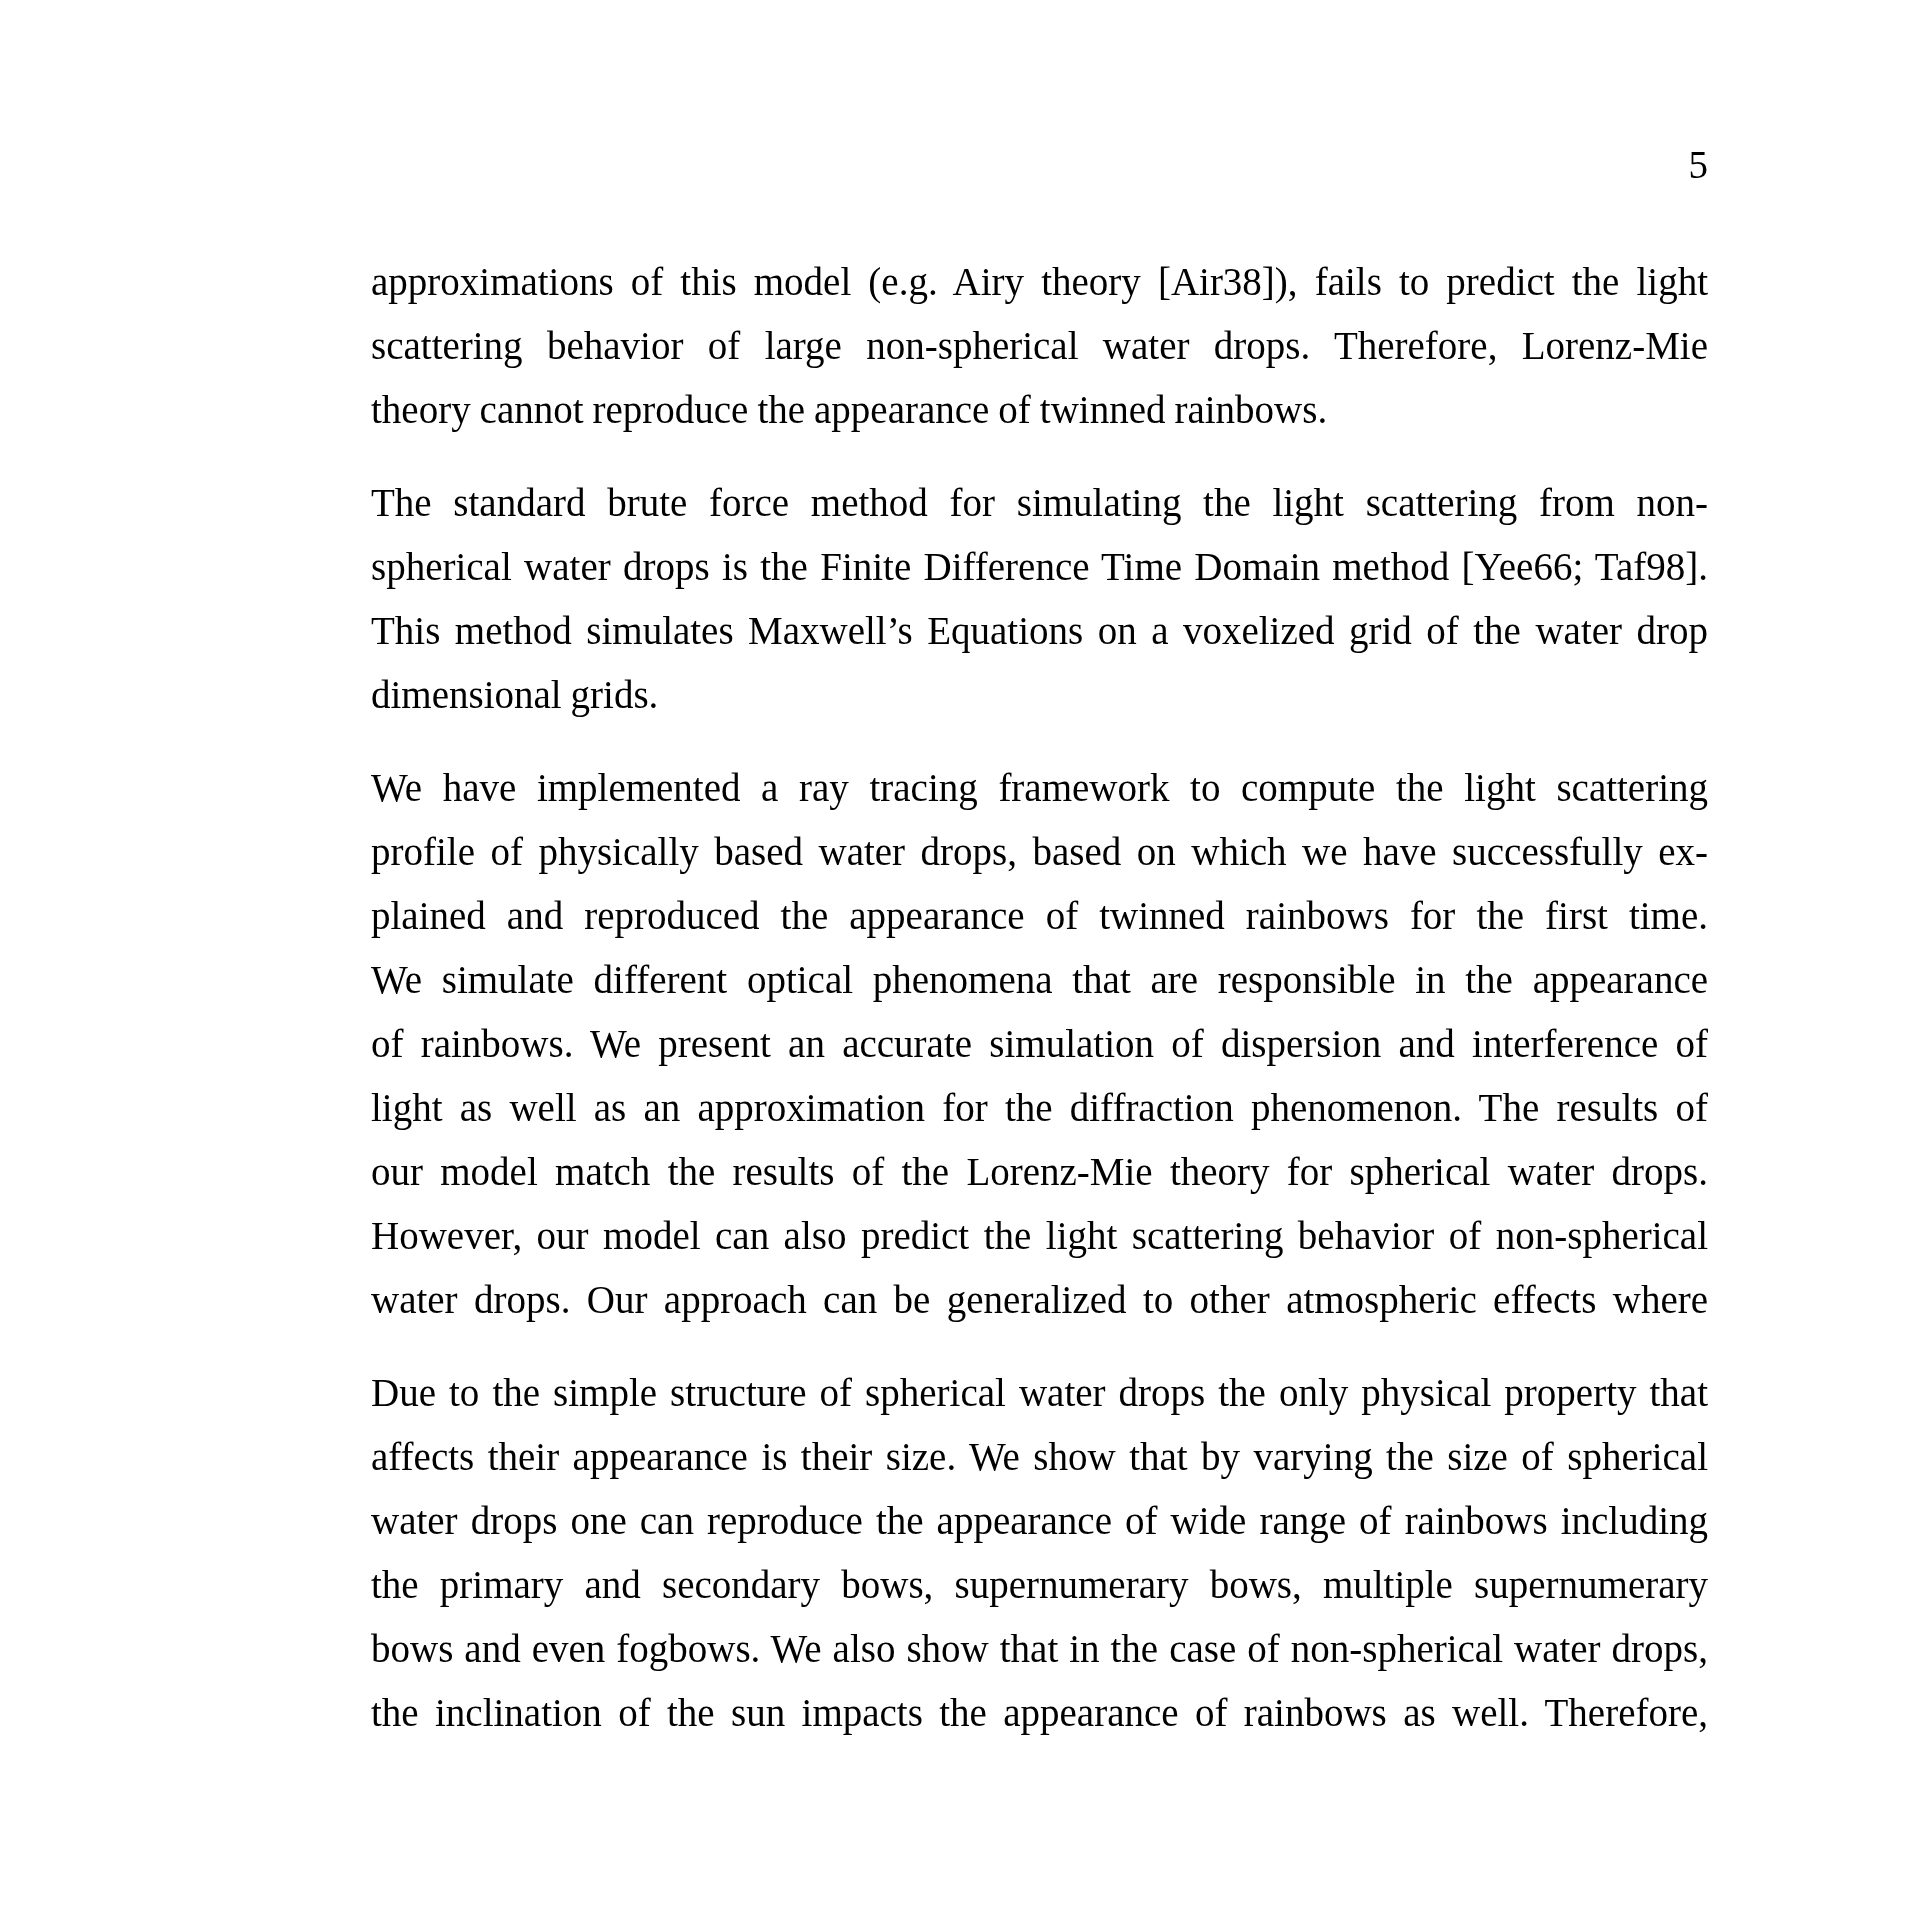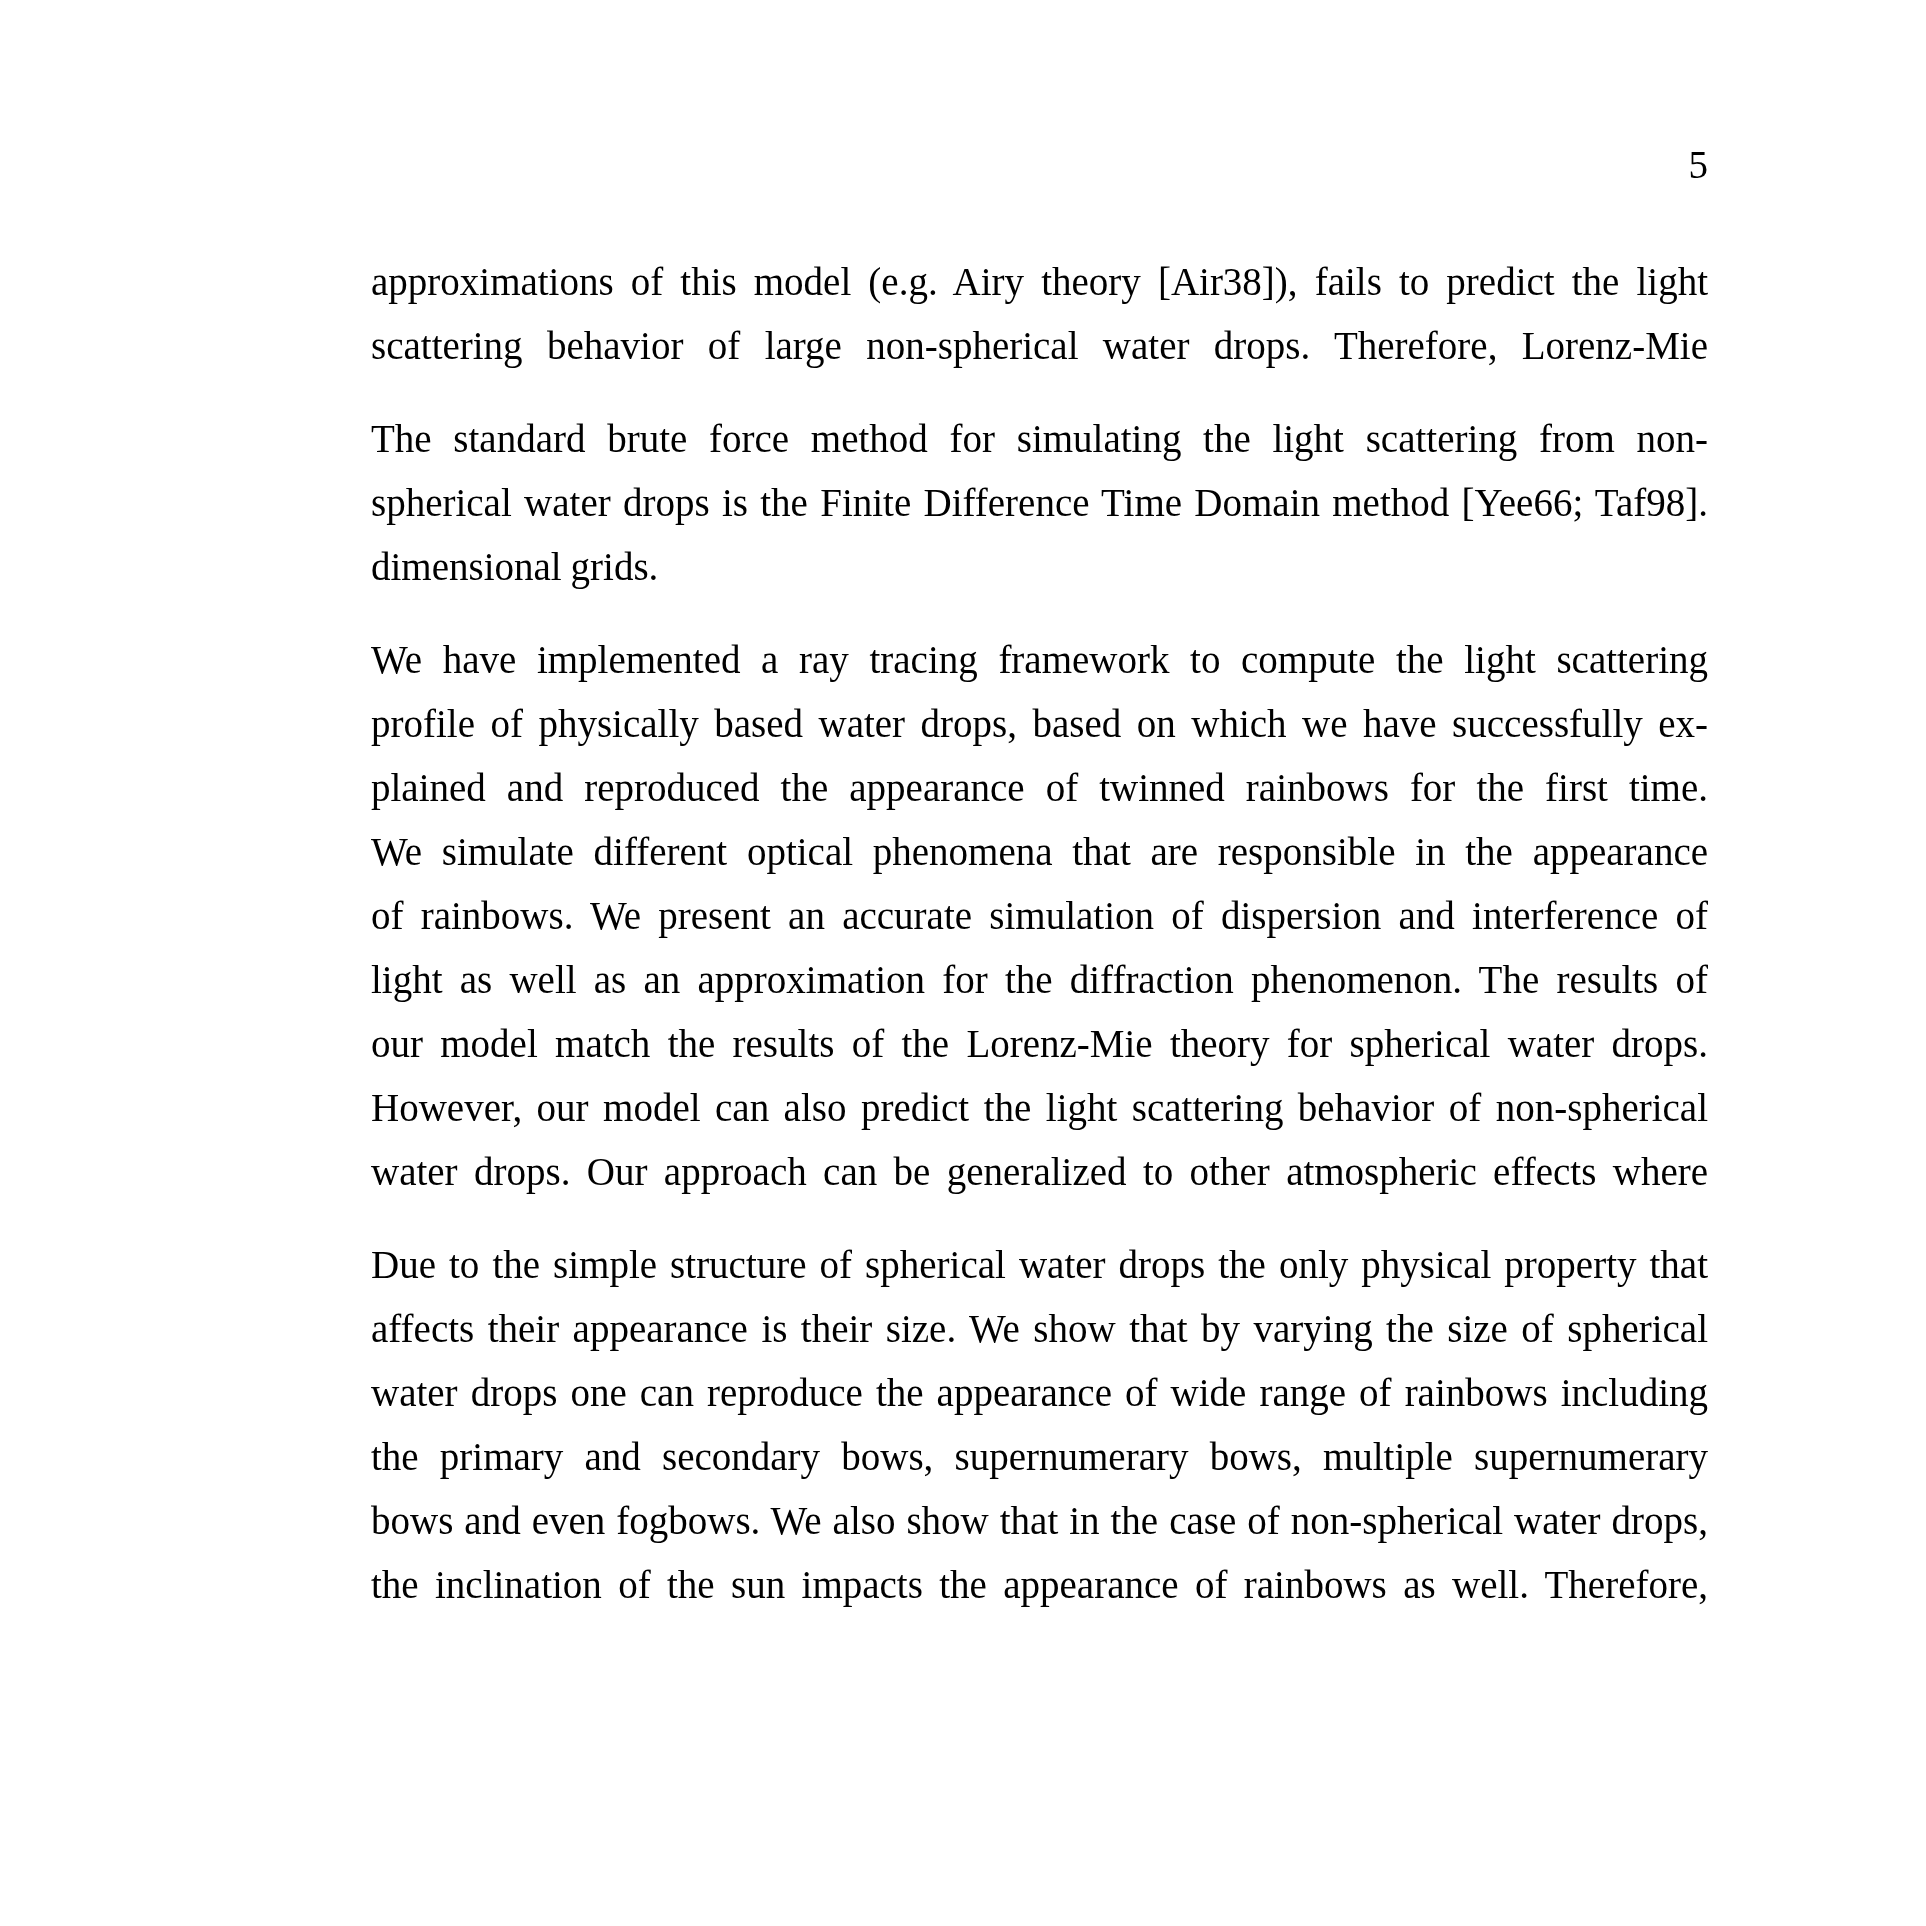--- a/index.html
+++ b/index.html
@@ -53,25 +53,27 @@
 
 <div class="page">
 
   <div class="page-number">5</div>
 
   <main class="text-block">
 
     <div class="paragraph">
       <span class="line">approximations of this model (e.g. Airy theory [Air38]), fails to predict the light</span>
       <span class="line">scattering behavior of large non-spherical water drops. Therefore, Lorenz-Mie</span>
+      <span class="line last">theory cannot reproduce the appearance of twinned rainbows.</span>
     </div>
 
     <div class="paragraph">
       <span class="line">The standard brute force method for simulating the light scattering from non-</span>
       <span class="line">spherical water drops is the Finite Difference Time Domain method [Yee66; Taf98].</span>
+      <span class="line">This method simulates Maxwell’s Equations on a voxelized grid of the water drop</span>
       <span class="line last">dimensional grids.</span>
     </div>
 
     <div class="paragraph">
       <span class="line">We have implemented a ray tracing framework to compute the light scattering</span>
       <span class="line">profile of physically based water drops, based on which we have successfully ex-</span>
       <span class="line">plained and reproduced the appearance of twinned rainbows for the first time.</span>
       <span class="line">We simulate different optical phenomena that are responsible in the appearance</span>
       <span class="line">of rainbows. We present an accurate simulation of dispersion and interference of</span>
       <span class="line">light as well as an approximation for the diffraction phenomenon. The results of</span>

